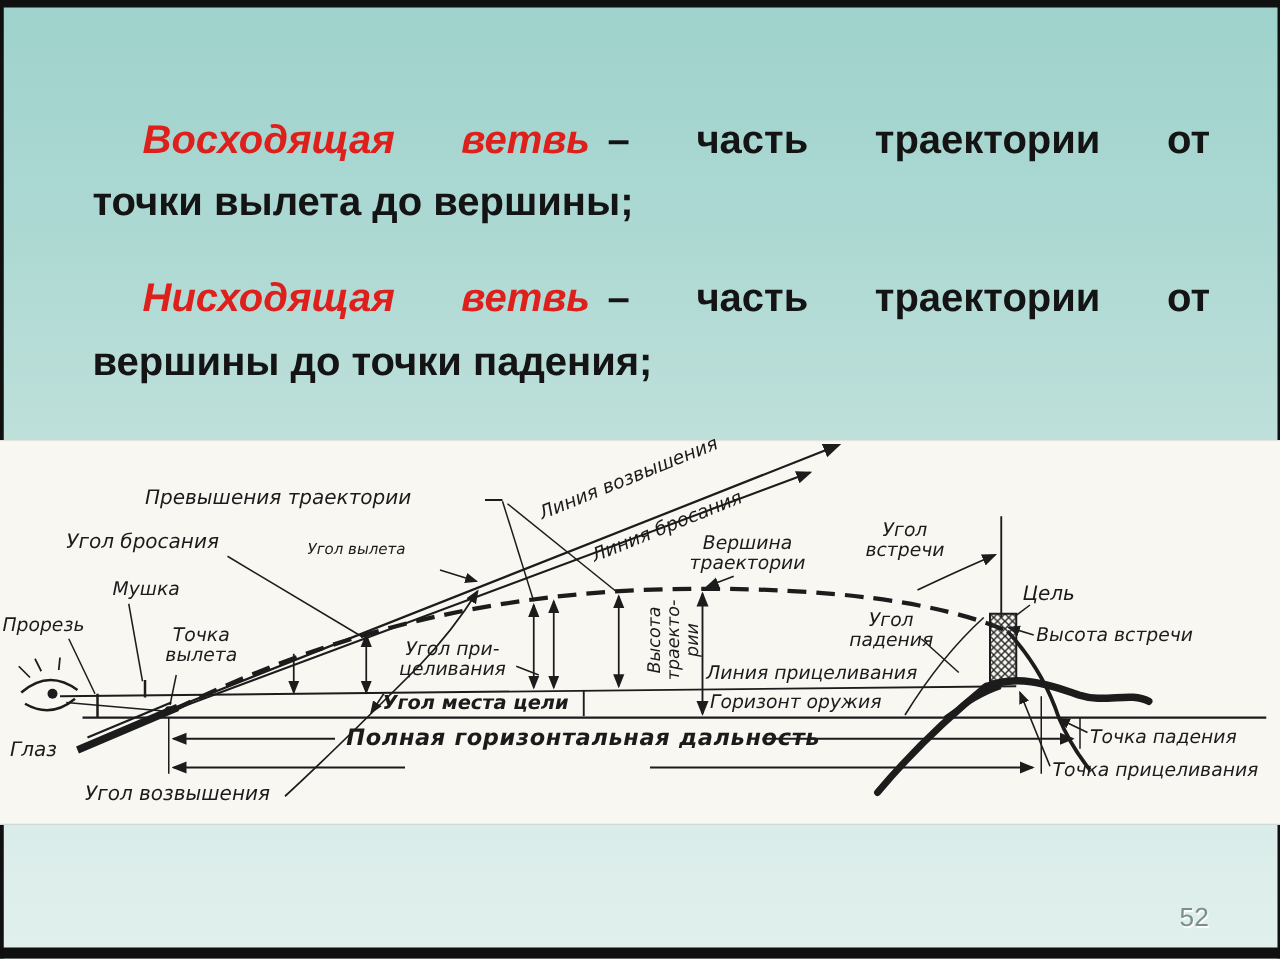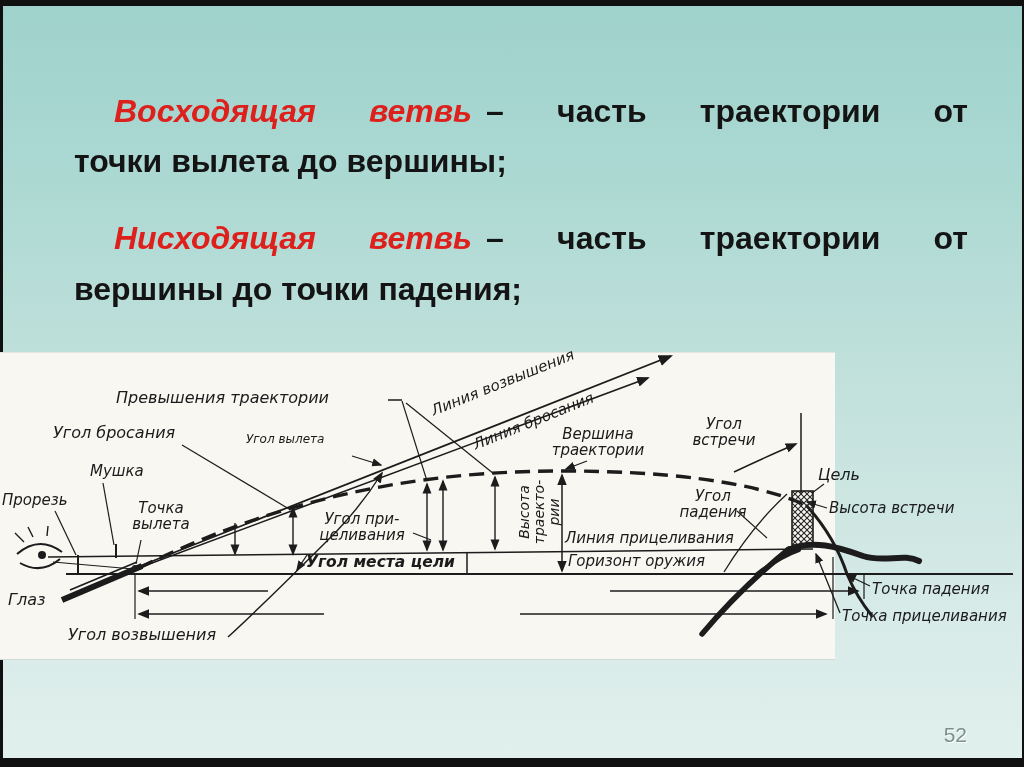--- a/index.html
+++ b/index.html
@@ -18,21 +18,21 @@
   
   .textblock{position:absolute;left:74px;right:56px;top:86px;color:#141414;}
   .para{margin:0 0 27px 0;font-size:32px;line-height:1.57;font-weight:bold;}
   .line1{display:block;text-align:justify;text-align-last:justify;text-indent:40px;}
   .line2{display:block;}
   .term{color:#de201d;font-style:italic;font-weight:bold;}
   .restgap{margin-left:14px;}
 
   
   .diagram{
-    position:absolute;left:0;top:352px;width:835px;height:306px;
+    position:absolute;left:0;top:352px;width:1024px;height:306px;
     background:#f8f7f2;border-top:1px solid #e4e6de;border-bottom:1px solid #cfd9d5;
   }
   .diagram svg{position:absolute;left:0;top:0;}
   .dlabel{
     position:absolute;font-family:"DejaVu Sans",sans-serif;font-style:italic;
     color:#1b1b1b;font-size:15px;line-height:1.08;white-space:nowrap;
   }
   .center{text-align:center;}
   .center span{display:block;}
   #l-prevysh{left:116px;top:36px;font-size:16px;}
@@ -206,20 +206,21 @@
       <span>целивания</span>
     </div>
     <div class="dlabel" id="l-ugol-mesta">Угол места цели</div>
     <div class="dlabel center" id="l-vysota">
       <span>Высота</span>
       <span>траекто-</span>
       <span>рии</span>
     </div>
     <div class="dlabel" id="l-lin-pric">Линия прицеливания</div>
     <div class="dlabel" id="l-gorizont">Горизонт оружия</div>
+    <div class="dlabel" id="l-polnaya">Полная горизонтальная дальность</div>
     <div class="dlabel center" id="l-ugol-vstr">
       <span>Угол</span>
       <span>встречи</span>
     </div>
     <div class="dlabel center" id="l-ugol-pad">
       <span>Угол</span>
       <span>падения</span>
     </div>
     <div class="dlabel" id="l-tsel">Цель</div>
     <div class="dlabel" id="l-t-vstrechi">Высота встречи</div>

